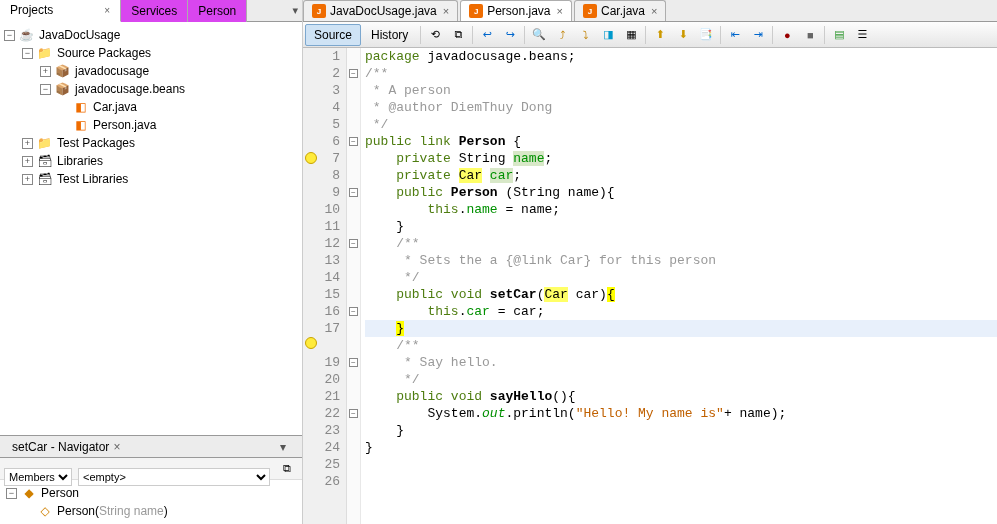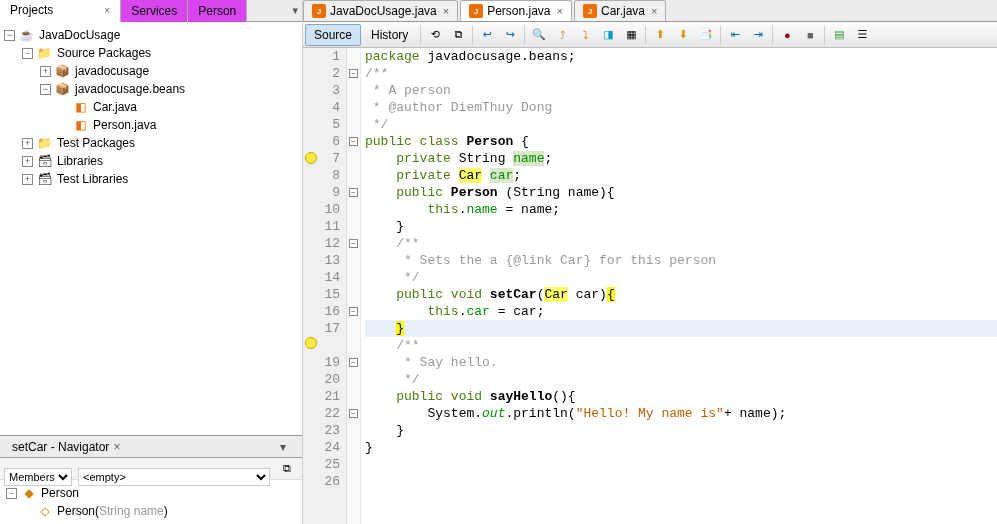--- a/index.html
+++ b/index.html
@@ -300,21 +300,21 @@
           <div class="fr"></div>
           <div class="fr"></div>
           <div class="fr"></div>
       </div>
       <div class="code">
 <div class="cr"><span class="kw">package</span><span> javadocusage.beans;</span></div>
 <div class="cr"><span class="comment">/**</span></div>
 <div class="cr"><span class="comment"> * A person</span></div>
 <div class="cr"><span class="comment"> * @author DiemThuy Dong</span></div>
 <div class="cr"><span class="comment"> */</span></div>
-<div class="cr"><span class="kw">public class </span><span class="type" style="font-weight:bold">Person</span><span> {</span></div>
+<div class="cr"><span class="kw">public link </span><span class="type" style="font-weight:bold">Person</span><span> {</span></div>
 <div class="cr">    <span class="kw">private</span><span> String </span><span class="field hl-def">name</span><span>;</span></div>
 <div class="cr">    <span class="kw">private</span><span> </span><span class="hl-yellow">Car</span><span> </span><span class="field hl-def">car</span><span>;</span></div>
 <div class="cr">    <span class="kw">public</span><span> </span><span style="font-weight:bold">Person</span><span> (String name){</span></div>
 <div class="cr">        <span class="kw">this</span><span>.</span><span class="field">name</span><span> = name;</span></div>
 <div class="cr">    <span>}</span></div>
 <div class="cr">    <span class="comment">/**</span></div>
 <div class="cr">    <span class="comment"><span> * Sets the a {@link </span><span>Car</span><span>} for this person</span></span></div>
 <div class="cr">    <span class="comment"> */</span></div>
 <div class="cr">    <span class="kw">public void </span><span style="font-weight:bold">setCar</span><span>(</span><span class="hl-yellow">Car</span><span> car)</span><span class="brace-match">{</span></div>
 <div class="cr">        <span class="kw">this</span><span>.</span><span class="field">car</span><span> = car;</span></div>

